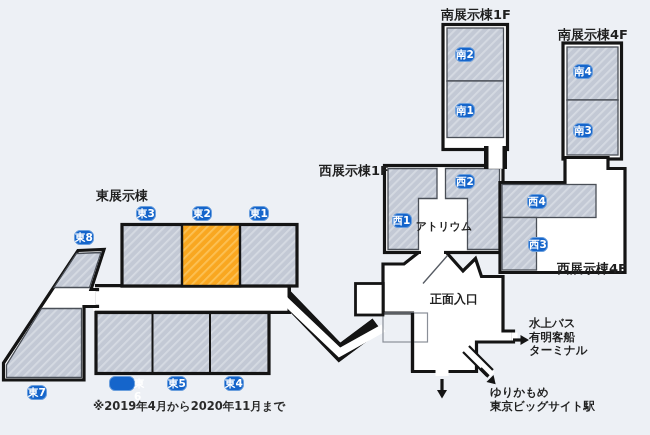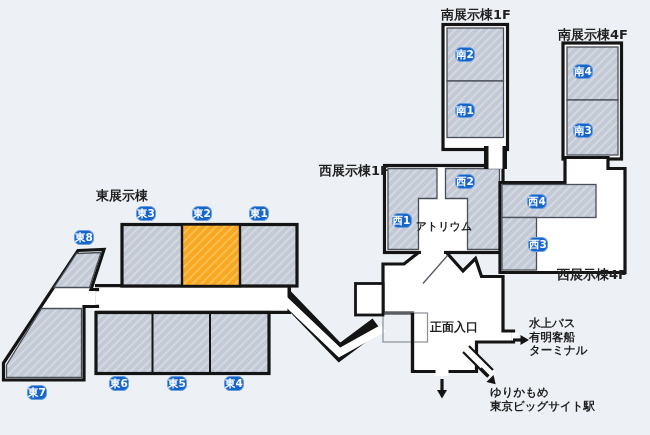--- a/index.html
+++ b/index.html
@@ -12,21 +12,21 @@
   .lbl.center{text-align:center;}
   .hall-btn{position:absolute;width:20px;height:15px;background:#1565cb;
        border:1px solid #6b9fdd;border-radius:6px;color:#fff;font-size:10.5px;
        font-weight:bold;line-height:13px;text-align:center;box-sizing:border-box;
        cursor:pointer;}
   .exit-lbl{position:absolute;font-size:11.5px;font-weight:bold;color:#1f1f1f;
        line-height:13.5px;white-space:nowrap;}
   .note{position:absolute;left:93px;top:399px;font-size:11.5px;font-weight:bold;
        color:#2a2a2a;line-height:14px;white-space:nowrap;}
   .note .l2{padding-left:11px;display:block;}
-  .entrance{font-size:12px;margin-top:28px;}
+  .entrance{font-size:12px;}
 </style>
 </head>
 <body>
 
 <div id="stage">
 <svg width="650" height="435" viewBox="0 0 650 435">
   <defs>
     <pattern id="hatchGray" width="6" height="6" patternUnits="userSpaceOnUse" patternTransform="rotate(-45)">
       <rect width="6" height="6" fill="#c3c9d5"></rect>
       <rect width="6" height="1.8" fill="#d6dbe3"></rect>
@@ -126,30 +126,30 @@
   <g>
     <path d="M 442,379 L 442,390.5" stroke="#141414" stroke-width="3.2"></path>
     <path d="M 437,390 L 447,390 L 442,398.5 Z" fill="#141414"></path>
   </g>
 </svg>
 
 <div class="lbl" style="left:96px;top:187px;">東展示棟</div>
 <div class="lbl center" style="left:441px;top:6px;width:70px;">南展示棟1F</div>
 <div class="lbl center" style="left:558px;top:26px;width:70px;">南展示棟4F</div>
 <div class="lbl" style="left:308px;top:162px;margin-left:11px;">西展示棟1F</div>
-<div class="lbl center" style="left:556px;top:266px;width:72px;">西展示棟4F</div>
+<div class="lbl center" style="left:556px;top:260px;width:72px;">西展示棟4F</div>
 <div class="lbl center" style="left:409px;top:219px;width:70px;font-size:11px;">アトリウム</div>
 <div class="lbl center entrance" style="left:418px;top:291px;width:72px;">正面入口</div>
 
 <div class="hall-btn" style="left:136px;top:205.5px;">東3</div>
 <div class="hall-btn" style="left:192px;top:205.5px;">東2</div>
 <div class="hall-btn" style="left:249px;top:205.5px;">東1</div>
 <div class="hall-btn" style="left:74px;top:229.5px;">東8</div>
 <div class="hall-btn" style="left:27px;top:385px;">東7</div>
-<div class="hall-btn" style="left:109px;top:375.5px;">東6</div>
+<div class="hall-btn" style="left:109px;top:375.5px;padding-left:24px;">東6</div>
 <div class="hall-btn" style="left:167px;top:375.5px;">東5</div>
 <div class="hall-btn" style="left:224px;top:375.5px;">東4</div>
 <div class="hall-btn" style="left:455px;top:47px;">南2</div>
 <div class="hall-btn" style="left:455px;top:103px;">南1</div>
 <div class="hall-btn" style="left:573px;top:64px;">南4</div>
 <div class="hall-btn" style="left:573px;top:122.5px;">南3</div>
 <div class="hall-btn" style="left:391.5px;top:174px;margin-top:39px;">西1</div>
 <div class="hall-btn" style="left:455px;top:174px;">西2</div>
 <div class="hall-btn" style="left:527px;top:194px;">西4</div>
 <div class="hall-btn" style="left:528px;top:237px;">西3</div>
@@ -158,14 +158,15 @@
   <span>水上バス</span><br>
   <span>有明客船</span><br>
   <span>ターミナル</span>
 </div>
 <div class="exit-lbl" style="left:490px;top:386px;">
   <span>ゆりかもめ</span><br>
   <span>東京ビッグサイト駅</span>
 </div>
 
 <div class="note">
+  <span>※2019年4月から2020年11月まで</span>
 </div>
 </div>
 
 </body></html>

